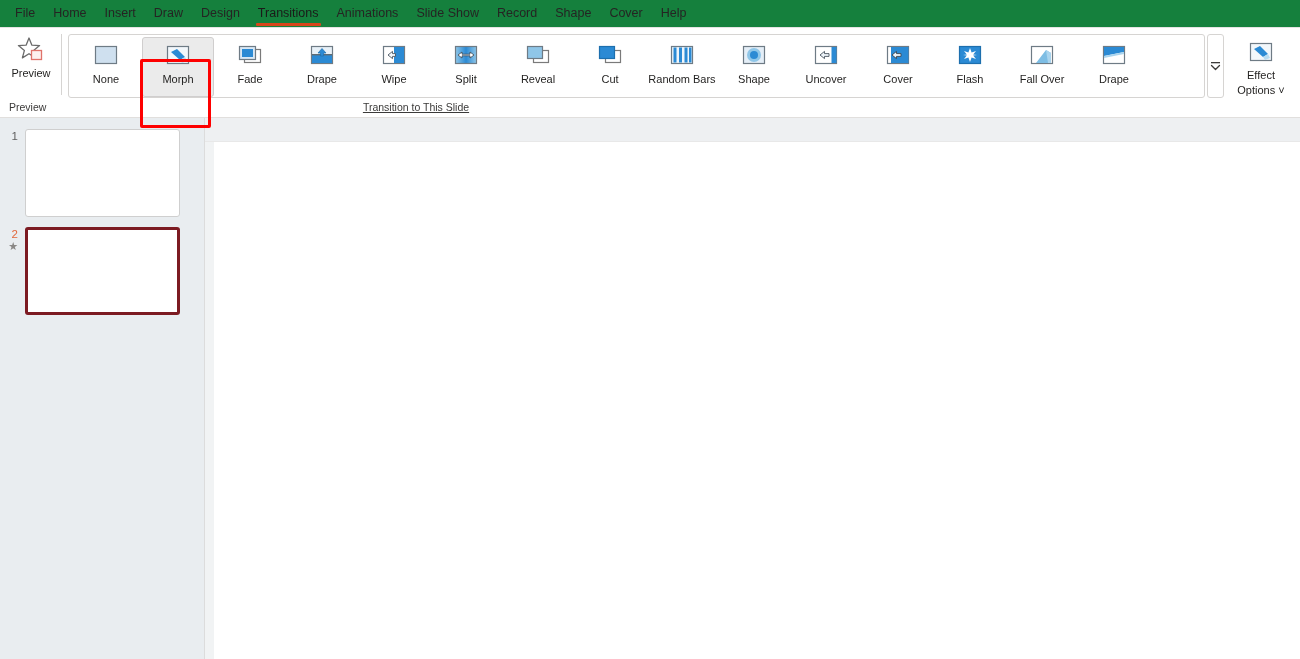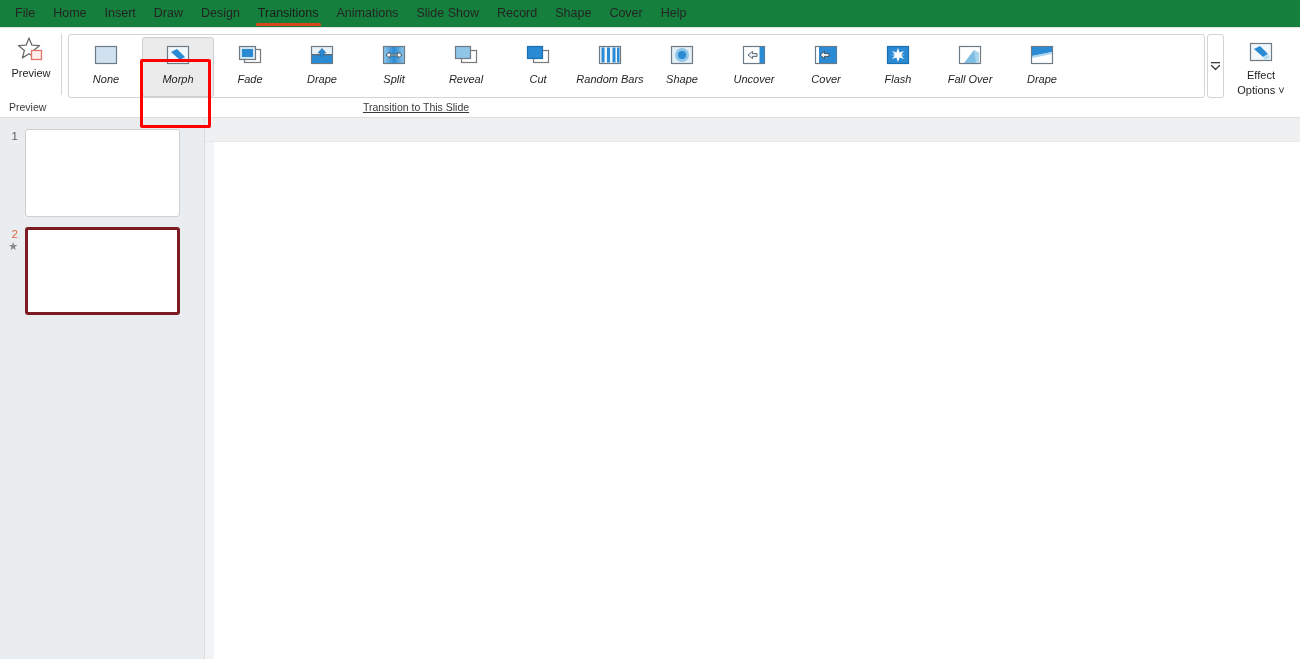--- a/index.html
+++ b/index.html
@@ -88,21 +88,20 @@
   .gallery {
     flex: 1;
     min-width: 0;
     display: flex;
     align-items: flex-start;
     border: 1px solid #d6d4d2;
     border-radius: 3px;
     background: #fff;
     height: 64px;
     padding: 2px 1px;
-    font-style: italic;
   }
   .tr-item {
     width: 72px;
     height: 60px;
     display: flex;
     flex-direction: column;
     align-items: center;
     justify-content: flex-start;
     padding-top: 5px;
     border: 1px solid transparent;
@@ -297,20 +296,30 @@
               <svg width="32" height="26" viewBox="0 0 32 26">
                 <rect x="5.5" y="3.5" width="21" height="17" fill="#e8f1f8" stroke="#6e7b85" stroke-width="1.2"></rect>
                 <rect x="6" y="12" width="20" height="8" fill="#2b8ad4"></rect>
                 <rect x="6" y="11" width="20" height="1.4" fill="#5f6b73"></rect>
                 <path d="M16 5.5 L20 10 L17.6 10 L17.6 13 L14.4 13 L14.4 10 L12 10 Z" fill="#2b8ad4" stroke="#1d6fae" stroke-width="0.7"></path>
               </svg>
             </span>
             <span class="lbl">Drape</span>
           </div>
 
+          <div class="tr-item">
+            <span class="tr-ico">
+              <svg width="32" height="26" viewBox="0 0 32 26">
+                <rect x="5.5" y="3.5" width="21" height="17" fill="#ffffff" stroke="#6e7b85" stroke-width="1.2"></rect>
+                <rect x="16" y="4" width="10" height="16" fill="#2b8ad4"></rect>
+                <path d="M17 12 L21.5 8.4 L21.5 10.6 L24.5 10.6 L24.5 13.4 L21.5 13.4 L21.5 15.6 Z" fill="#f4f9fd" stroke="#4a5560" stroke-width="0.9" transform="translate(-7,0)"></path>
+              </svg>
+            </span>
+            <span class="lbl">Wipe</span>
+          </div>
 
           <div class="tr-item">
             <span class="tr-ico">
               <svg width="32" height="26" viewBox="0 0 32 26">
                 <defs>
                   <linearGradient id="gsplit" x1="0" x2="1">
                     <stop offset="0" stop-color="#8fc6e8"></stop>
                     <stop offset="0.5" stop-color="#2b8ad4"></stop>
                     <stop offset="1" stop-color="#8fc6e8"></stop>
                   </linearGradient>

